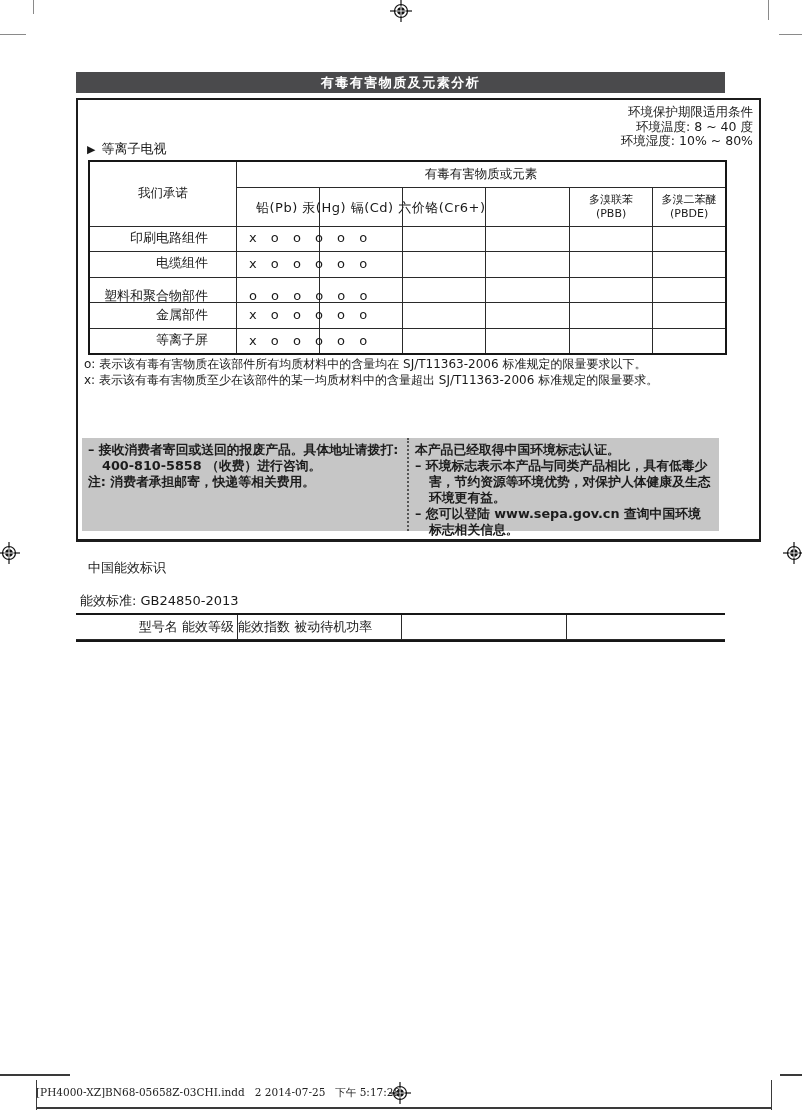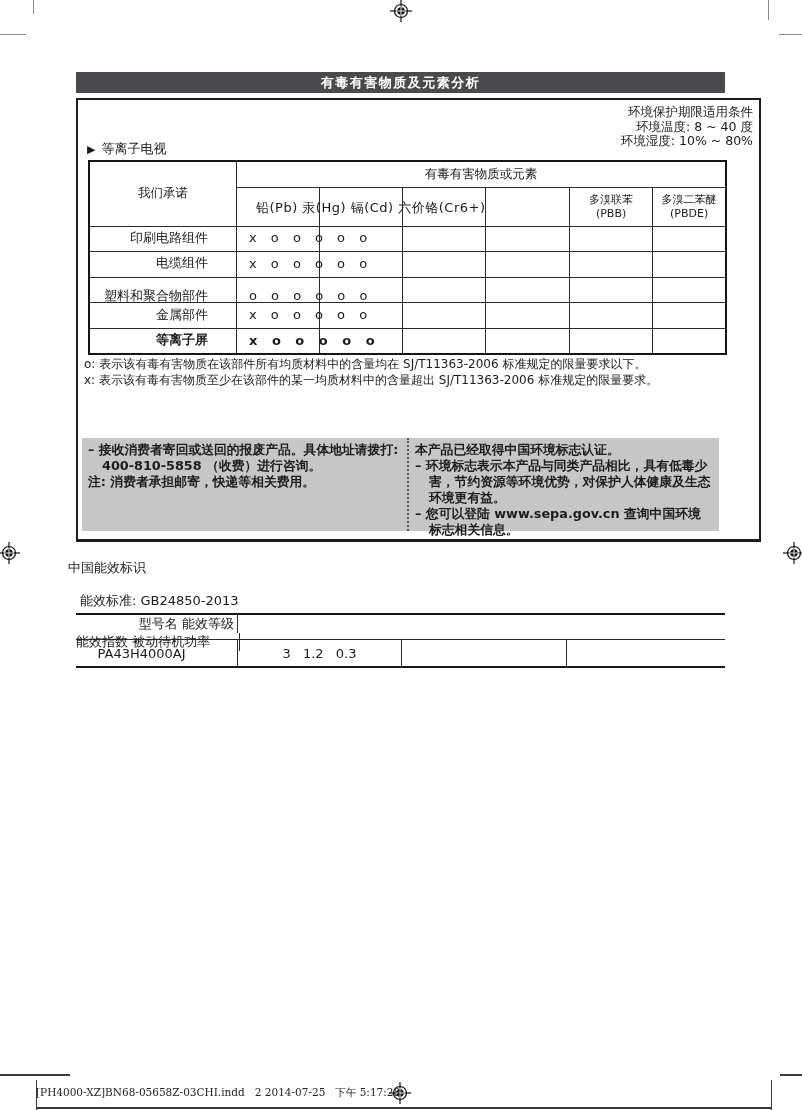--- a/index.html
+++ b/index.html
@@ -74,29 +74,29 @@
     left:4px;top:338px;width:637px;height:93px;
     background:#c6c6c6;display:flex;
     font-weight:bold;font-size:12.8px;line-height:16px;color:#1c1c1c;
   }
   .promise .col{padding:4px 6px 0 6px;box-sizing:border-box;}
   .promise .col.left{width:327px;border-right:2px dotted #555;}
   .promise .col.right{flex:1;}
   .hang{padding-left:14px;text-indent:-14px;}
 
   
-  .energy-title{left:68px;top:559px;font-size:13px;}
+  .energy-title{left:88px;top:559px;font-size:13px;}
   .energy-standard{left:80px;top:592px;font-size:13px;}
   .energy-table{
     left:76px;top:613px;width:649px;
     border-top:2.5px solid #161616;border-bottom:2.5px solid #161616;
     font-size:13px;
   }
   .energy-table .erow{display:flex;}
-  .energy-table .erow.hdr{height:24px;border-bottom:1.5px solid #2a2a2a;flex-direction:column;}
+  .energy-table .erow.hdr{height:24px;border-bottom:1.5px solid #2a2a2a;}
   .energy-table .erow.dat{height:26px;}
   .ecell{display:flex;align-items:center;box-sizing:border-box;overflow:visible;}
   .ecell.c1{width:162px;justify-content:flex-end;padding-right:3px;border-right:1.5px solid #2a2a2a;white-space:nowrap;}
   .ecell.c2{width:164px;border-right:1.5px solid #2a2a2a;white-space:nowrap;}
   .ecell.c3{width:165px;border-right:1.5px solid #2a2a2a;}
   .ecell.c4{flex:1;}
   .ecell.center{justify-content:center;}
   .vals{word-spacing:8px;}
 
   
@@ -256,21 +256,21 @@
         <span class="marks">x o o o o o</span>
       </div>
       <div class="hz-overlay hz-row" style="top:116.2px;margin-top:7px;">
         <span class="part">塑料和聚合物部件</span>
         <span class="marks">o o o o o o</span>
       </div>
       <div class="hz-overlay hz-row" style="top:141.8px;">
         <span class="part">金属部件</span>
         <span class="marks">x o o o o o</span>
       </div>
-      <div class="hz-overlay hz-row" style="top:167.4px;font-weight:bold;">
+      <div class="hz-overlay hz-row" style="top:167.4px;">
         <span class="part">等离子屏</span>
         <span class="marks">x o o o o o</span>
       </div>
     </div>
 
     <div class="abs notes">
       <div class="pre">o: 表示该有毒有害物质在该部件所有均质材料中的含量均在 SJ/T11363-2006 标准规定的限量要求以下。</div>
       <div class="pre">x: 表示该有毒有害物质至少在该部件的某一均质材料中的含量超出 SJ/T11363-2006 标准规定的限量要求。</div>
     </div>
 
@@ -290,23 +290,17 @@
   <div class="abs energy-title">中国能效标识</div>
   <div class="abs energy-standard">能效标准: GB24850-2013</div>
 
   <div class="abs energy-table">
     <div class="erow hdr">
       <div class="ecell c1">型号名 能效等级</div>
       <div class="ecell c2">能效指数 被动待机功率</div>
       <div class="ecell c3"></div>
       <div class="ecell c4"></div>
     </div>
-    <div class="erow dat">
-      <div class="ecell c1 center" style="padding-right:30px;">PA43H4000AJ</div>
-      <div class="ecell c2 center vals">3 1.2 0.3</div>
-      <div class="ecell c3"></div>
-      <div class="ecell c4"></div>
-    </div>
   </div>
 
   <div class="abs footer">[PH4000-XZ]BN68-05658Z-03CHI.indd   2 2014-07-25   下午 5:17:28</div>
 
 </div>
 
 </body></html>

